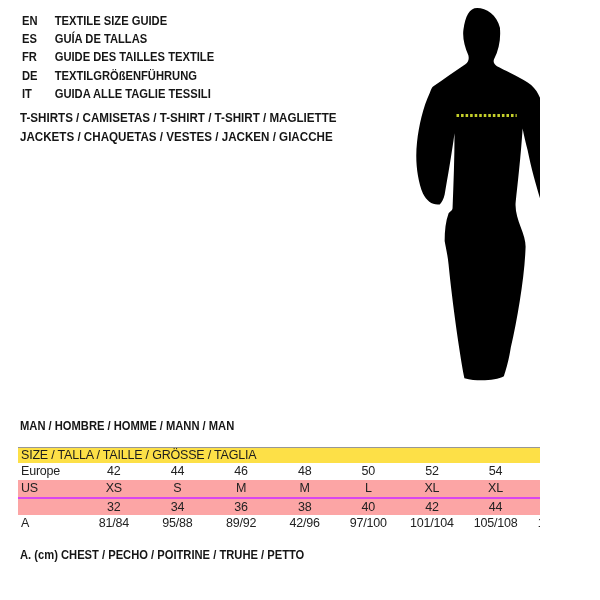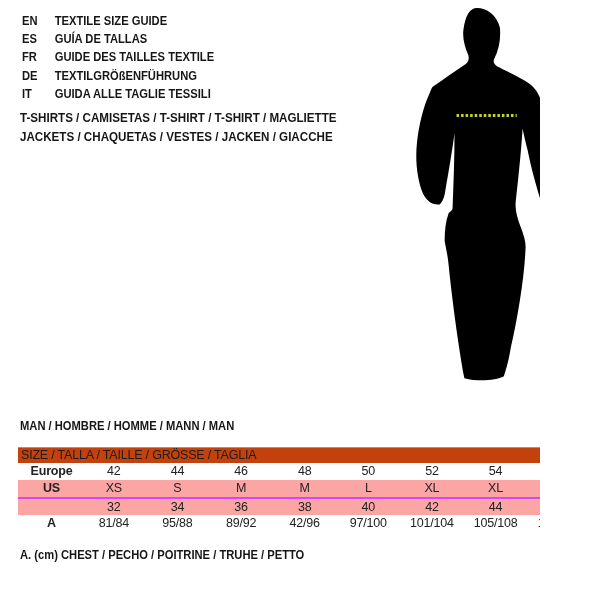--- a/index.html
+++ b/index.html
@@ -13,24 +13,24 @@
   .lang-row { display:flex; }
   .lang-code { width:38px; }
 
   .cat-block { position:absolute; left:20px; top:109px; font-size:13.5px; font-weight:700; line-height:18.5px; }
 
   .figure-svg { position:absolute; left:405px; top:5px; }
 
   .man-line { position:absolute; left:20px; top:418px; font-size:13px; font-weight:700; }
 
   .size-table { position:absolute; left:18px; top:447px; width:573px; font-size:12.5px; letter-spacing:-0.2px; color:#222; }
-  .thead { background:#c2410c; border-top:1px solid #979797; height:15px; line-height:15px; padding-left:3px; color:#1d1d1d; }
+  .thead { background:#fde047; border-top:1px solid #979797; height:15px; line-height:15px; padding-left:3px; color:#1d1d1d; }
   .trow { display:grid; grid-template-columns:64px repeat(8,1fr); height:17px; line-height:17px; }
   .trow > div { text-align:center; overflow:hidden; }
-  .trow > .label { text-align:center; padding-left:3px;font-weight:bold; }
+  .trow > .label { text-align:left; padding-left:3px; }
   .shaded { background:#fca5a5; }
   .shaded.second { border-top:2px solid #d946ef; height:16px; line-height:16px; }
 
   .footnote { position:absolute; left:20px; top:547px; font-size:13px; font-weight:700; }
 </style>
 </head>
 <body>
 
 <div class="page">
 

